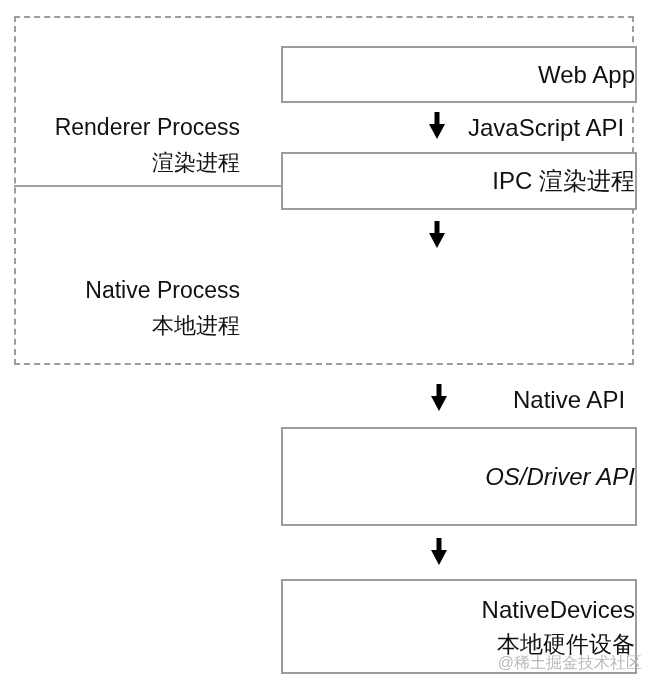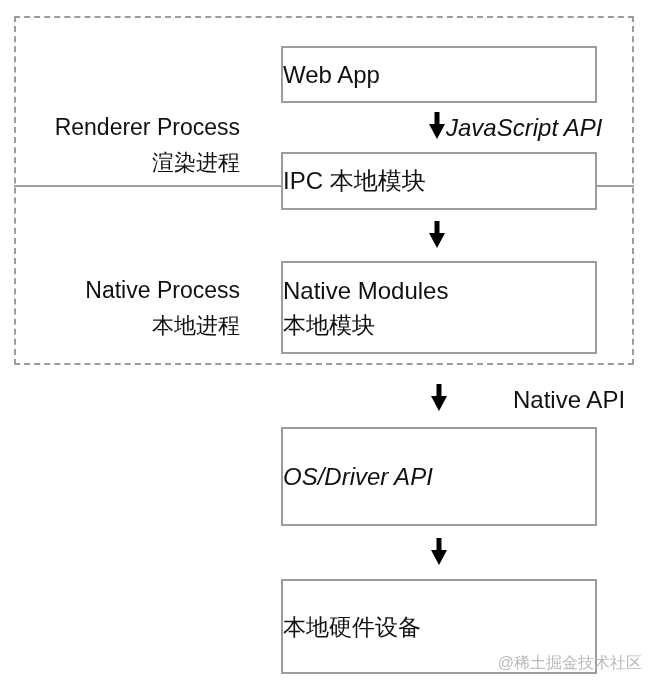--- a/index.html
+++ b/index.html
@@ -36,23 +36,24 @@
   }
   .node-box {
     position: absolute;
     left: 281px;
     width: 312px;
     border: 2px solid #9c9c9c;
     background: #ffffff;
     z-index: 2;
     display: flex;
     flex-direction: column;
-    align-items: flex-start;
+    align-items: flex-end;
     justify-content: center;
     text-align: center;
+    padding-left: 40px;
   }
   .node-title {
     font-size: 24px;
     line-height: 34px;
     color: #111111;
     white-space: nowrap;
   }
   .node-subtitle {
     font-size: 23px;
     line-height: 34px;
@@ -98,21 +99,21 @@
   .arrow-3 { left: 431px; top: 384px; }
   .arrow-4 { left: 431px; top: 538px; }
 
   .arrow-side-label {
     position: absolute;
     font-size: 24px;
     line-height: 27px;
     white-space: nowrap;
     z-index: 2;
   }
-  .js-api-label     { left: 446px; top: 114px; font-style: italic; }
+  .js-api-label     { left: 468px; top: 114px; }
   .native-api-label { left: 513px; top: 386px; }
 
   .watermark {
     position: absolute;
     right: 11px;
     top: 653px;
     font-size: 16px;
     color: #b9b9b9;
     z-index: 3;
     white-space: nowrap;
@@ -141,47 +142,44 @@
     <span class="node-title">Web App</span>
   </div>
 
   <svg class="arrow-icon arrow-1" viewBox="0 0 16 27" aria-hidden="true">
     <rect x="5.5" y="0" width="5" height="13" fill="#000"></rect>
     <polygon points="0,12 16,12 8,27" fill="#000"></polygon>
   </svg>
   <span class="arrow-side-label js-api-label">JavaScript API</span>
 
   <div class="node-box box-ipc">
-    <span class="node-title">IPC 本地模块</span>
+    <span class="node-title">IPC 渲染进程</span>
   </div>
 
   <svg class="arrow-icon arrow-2" viewBox="0 0 16 27" aria-hidden="true">
     <rect x="5.5" y="0" width="5" height="13" fill="#000"></rect>
     <polygon points="0,12 16,12 8,27" fill="#000"></polygon>
   </svg>
 
-  <div class="node-box box-native-modules">
-    <span class="node-title">Native Modules</span>
-    <span class="node-subtitle">本地模块</span>
-  </div>
 
   <svg class="arrow-icon arrow-3" viewBox="0 0 16 27" aria-hidden="true">
     <rect x="5.5" y="0" width="5" height="13" fill="#000"></rect>
     <polygon points="0,12 16,12 8,27" fill="#000"></polygon>
   </svg>
   <span class="arrow-side-label native-api-label">Native API</span>
 
   <div class="node-box box-os-driver">
     <span class="node-title">OS/Driver API</span>
   </div>
 
   <svg class="arrow-icon arrow-4" viewBox="0 0 16 27" aria-hidden="true">
     <rect x="5.5" y="0" width="5" height="13" fill="#000"></rect>
     <polygon points="0,12 16,12 8,27" fill="#000"></polygon>
   </svg>
 
   <div class="node-box box-native-devices">
+    <span class="node-title">NativeDevices</span>
     <span class="node-subtitle">本地硬件设备</span>
   </div>
 
   <span class="watermark">@稀土掘金技术社区</span>
 
 </div>
 
 </body></html>

